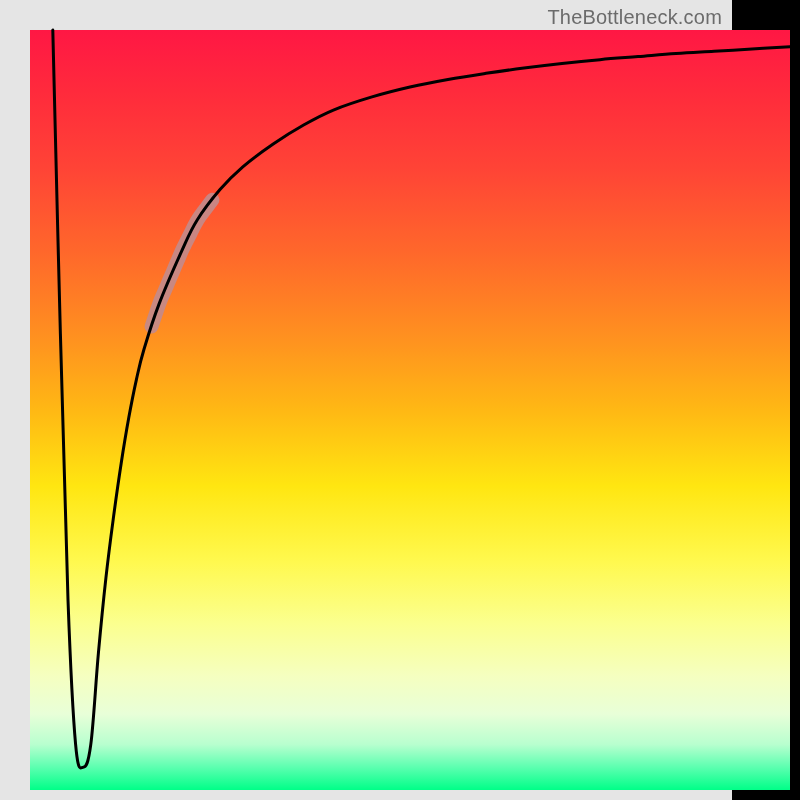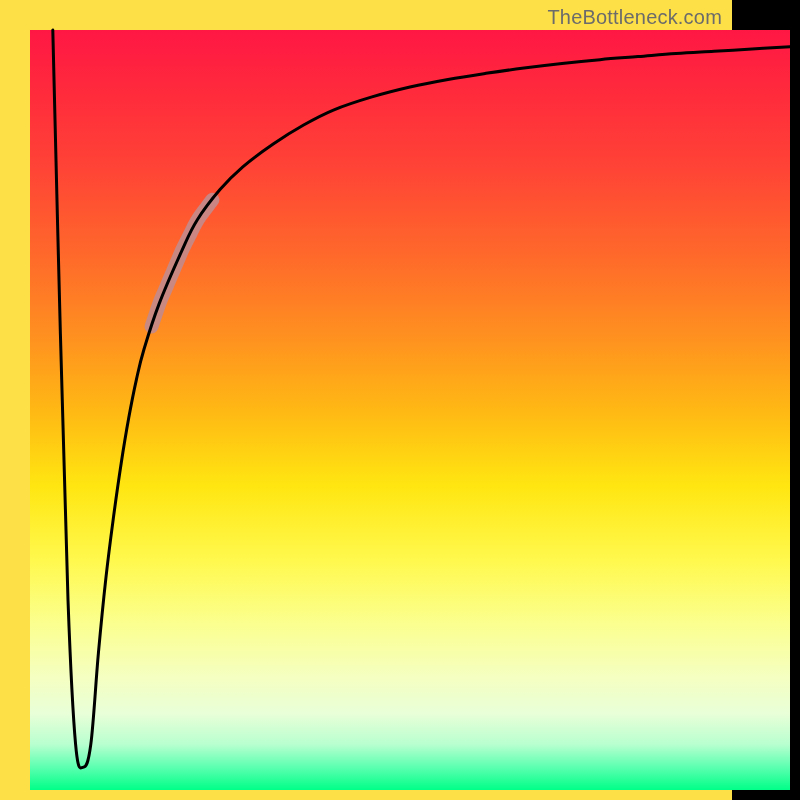--- a/index.html
+++ b/index.html
@@ -8,21 +8,21 @@
     width: 800px;
     height: 800px;
     background: #000;
     font-family: Arial, Helvetica, sans-serif;
     overflow: hidden;
   }
   .frame {
     position: relative;
     width: 732px;
     height: 800px;
-    background: #fde047;
+    background: #e5e5e5;
   }
   .plot {
     position: absolute;
     left: 30px;
     top: 30px;
     width: 760px;
     height: 760px;
     background: linear-gradient(to bottom,
       #ff1744 0%,
       #ff2a3c 8%,

